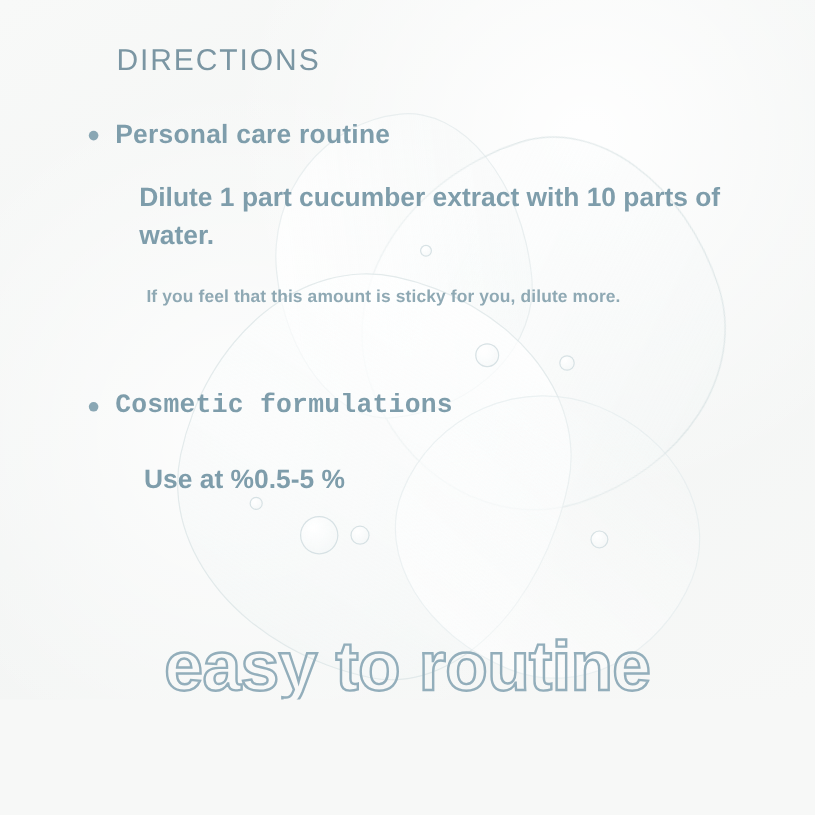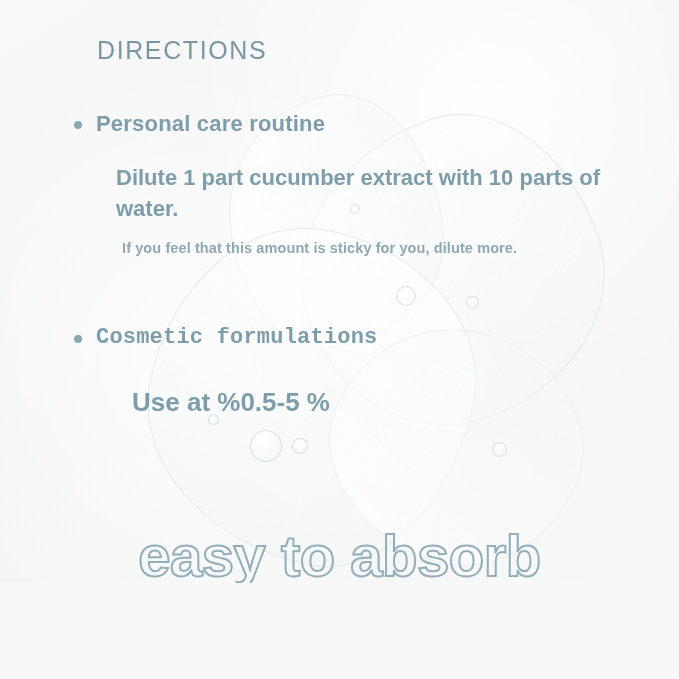--- a/index.html
+++ b/index.html
@@ -108,50 +108,50 @@
     margin-right: 14px;
     flex: 0 0 auto;
   }
   .bullet-label {
     font-size: 22px;
     font-weight: bold;
     color: #7e9dab;
     letter-spacing: 0.2px;
   }
 
-  .row-1 { left: 74px; top: 99px; margin-top: 12px; }
+  .row-1 { left: 74px; top: 99px; }
   .row-2 { left: 74px; top: 325px; font-family: Liberation Mono, monospace; }
 
   .body-text {
     position: absolute;
     left: 116px;
-    top: 162px;
+    top: 149px;
     width: 512px;
     font-size: 22px;
     font-weight: bold;
     line-height: 31px;
     color: #7e9dab;
   }
 
   .note-text {
     position: absolute;
     left: 122px;
     top: 240px;
     width: 520px;
     font-size: 14.5px;
     font-weight: bold;
     color: #8fa9b4;
     letter-spacing: 0.1px;
   }
 
   .usage-text {
     position: absolute;
-    left: 132px;
+    left: 120px;
     top: 387px;
-    font-size: 26px;
+    font-size: 22px;
     font-weight: bold;
     color: #7e9dab;
   }
 
   .outline-title {
     position: absolute;
     left: 0;
     right: 0;
     top: 522px;
     text-align: center;
@@ -193,16 +193,16 @@
 
     <div class="note-text">If you feel that this amount  is sticky for you, dilute more.</div>
 
     <div class="bullet-row row-2">
       <div class="bullet-dot"></div>
       <div class="bullet-label">Cosmetic formulations</div>
     </div>
 
     <div class="usage-text">Use at %0.5-5 %</div>
 
-    <div class="outline-title">easy to absorb</div>
+    <div class="outline-title">easy to routine</div>
 
   </div>
 </div>
 
 </body></html>

